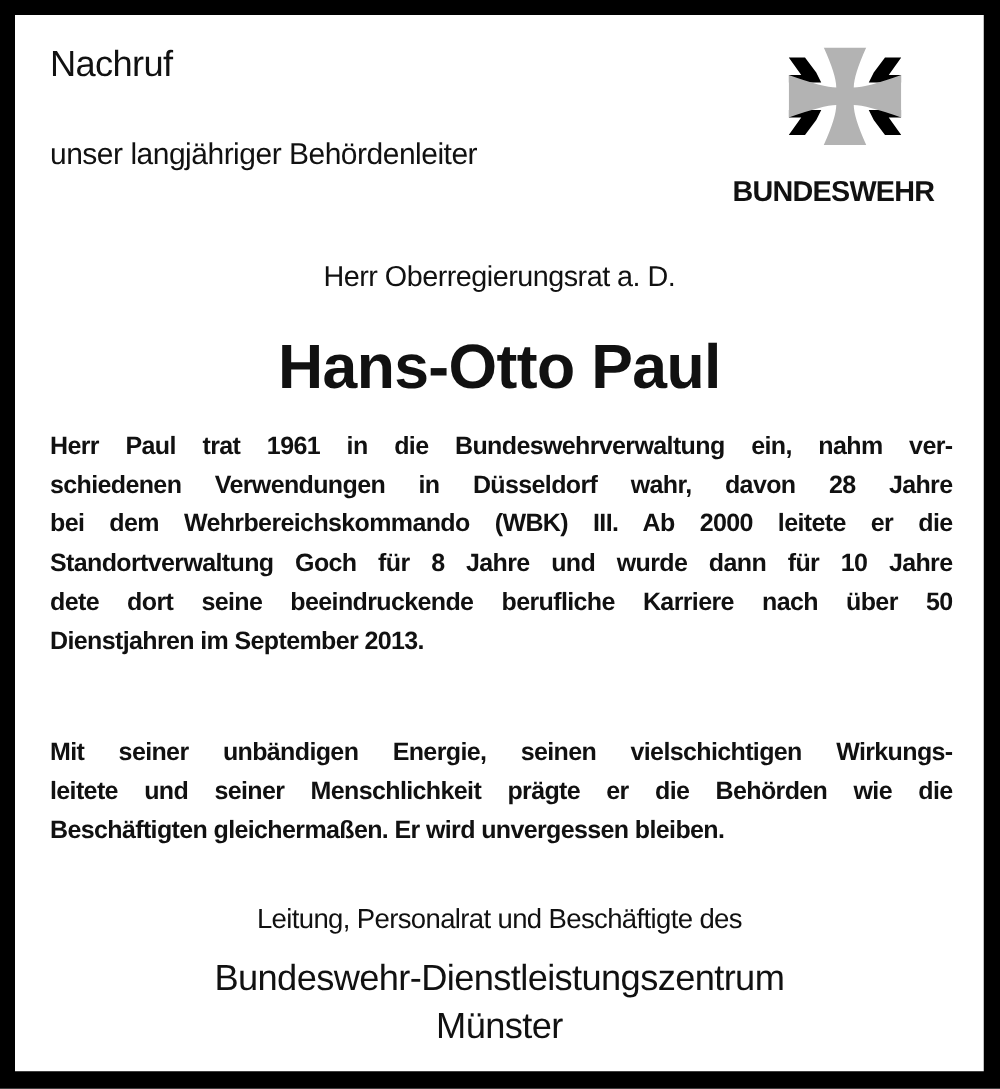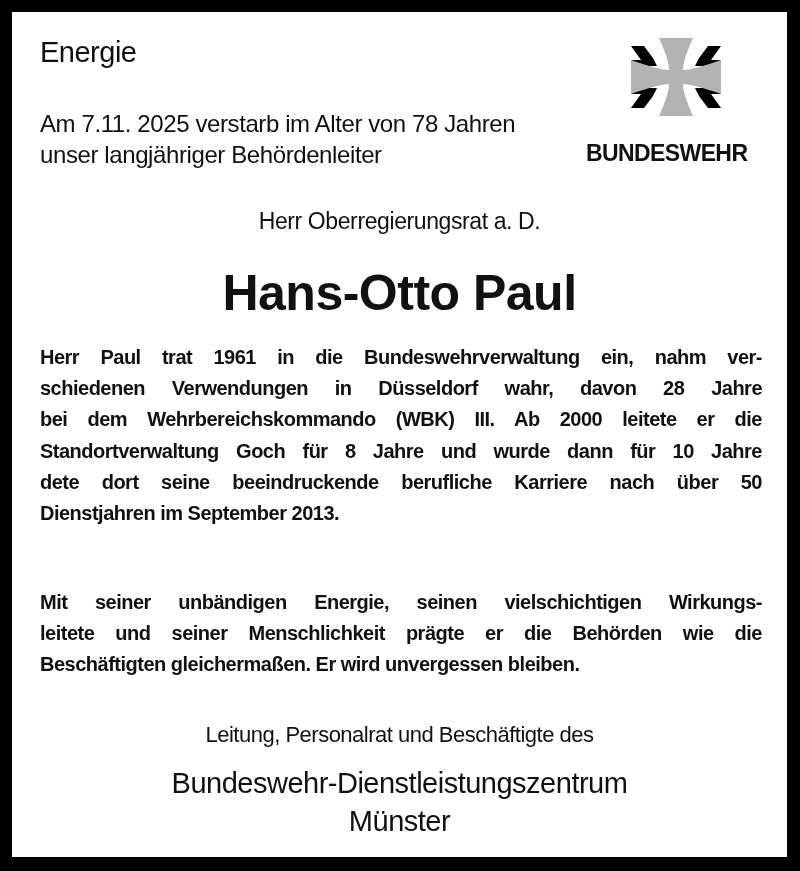--- a/index.html
+++ b/index.html
@@ -27,24 +27,23 @@
     .org { left: 0; width: 775px; text-align: center; top: 752px; font-size: 29px; line-height: 38px; letter-spacing: -0.5px; }
     .org span { display: block; }
     .logo { position: absolute; left: 619px; top: 26px; width: 90px; height: 78px; }
     .logo-text { left: 574px; top: 128px; font-size: 23px; font-weight: bold; letter-spacing: -0.6px; }
   </style>
 </head>
 <body>
 
 <div class="card">
 
-  <div class="abs heading">Energie</div>
+  <div class="abs heading">Nachruf</div>
 
   <div class="abs intro">
-    <div>Am 7.11. 2025 verstarb im Alter von 78 Jahren</div>
     <div>unser langjähriger Behördenleiter</div>
   </div>
 
   <svg class="logo" viewBox="0 0 90 78">
 
     <path d="M0,8 L13,8 L22,20 L26,28 L0,28 L0,22 L10,22 Z" fill="#000"></path>
     <path d="M90,8 L77,8 L68,20 L64,28 L90,28 L90,22 L80,22 Z" fill="#000"></path>
     <path d="M0,70 L13,70 L22,58 L26,50 L0,50 L0,56 L10,56 Z" fill="#000"></path>
     <path d="M90,70 L77,70 L68,58 L64,50 L90,50 L90,56 L80,56 Z" fill="#000"></path>
 

